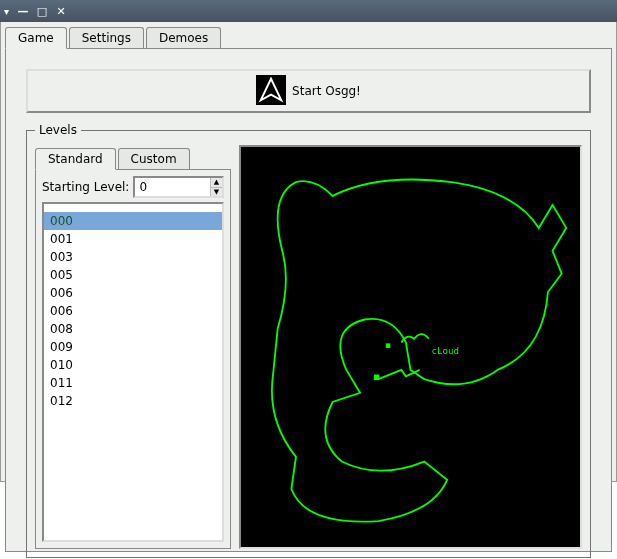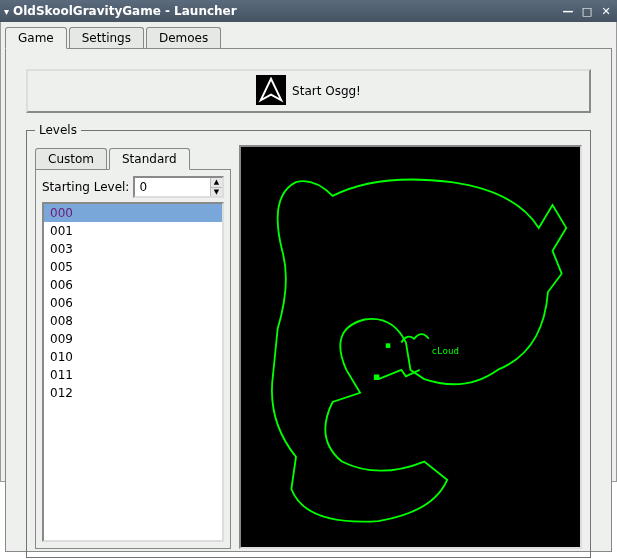--- a/index.html
+++ b/index.html
@@ -169,36 +169,36 @@
     overflow-y: auto;
   }
   .listbox .item {
     padding: 1px 6px;
     font-family: "DejaVu Sans", Arial, sans-serif;
     cursor: default;
     line-height: 16px;
   }
   .listbox .item.selected {
     background: #7aa7d9;
-    color: #701a75;
+    color: #14532d;
+    margin-top: 8px;
   }
   .preview {
     flex: 1;
     background: #000;
     border: 2px inset #ddd;
     height: 404px;
   }
   .preview svg { width: 100%; height: 100%; display:block; }
 </style>
 </head>
 <body>
 
 <div class="titlebar">
   <span class="arrow">▾</span>
-  <span class="title">OldSkoolGravityGame - Launcher</span>
   <span class="winbtn">—</span>
   <span class="winbtn">□</span>
   <span class="winbtn">✕</span>
 </div>
 
 <div class="content">
   <div class="tabstrip">
     <div class="tab active">Game</div>
     <div class="tab">Settings</div>
     <div class="tab">Demoes</div>
@@ -215,22 +215,22 @@
       </span>
       <span>Start Osgg!</span>
     </div>
 
     <fieldset class="levels">
       <legend>Levels</legend>
 
       <div class="levels-row">
         <div class="level-left">
           <div class="subtabstrip">
+            <div class="subtab active">Standard</div>
             <div class="subtab">Custom</div>
-            <div class="subtab active">Standard</div>
           </div>
           <div class="subpage">
             <div class="spinner-row">
               <span>Starting Level:</span>
               <div class="spinner-wrap">
                 <input type="text" value="0" style="">
                 <div class="spin-btns">
                   <div>▲</div>
                   <div>▼</div>
                 </div>

